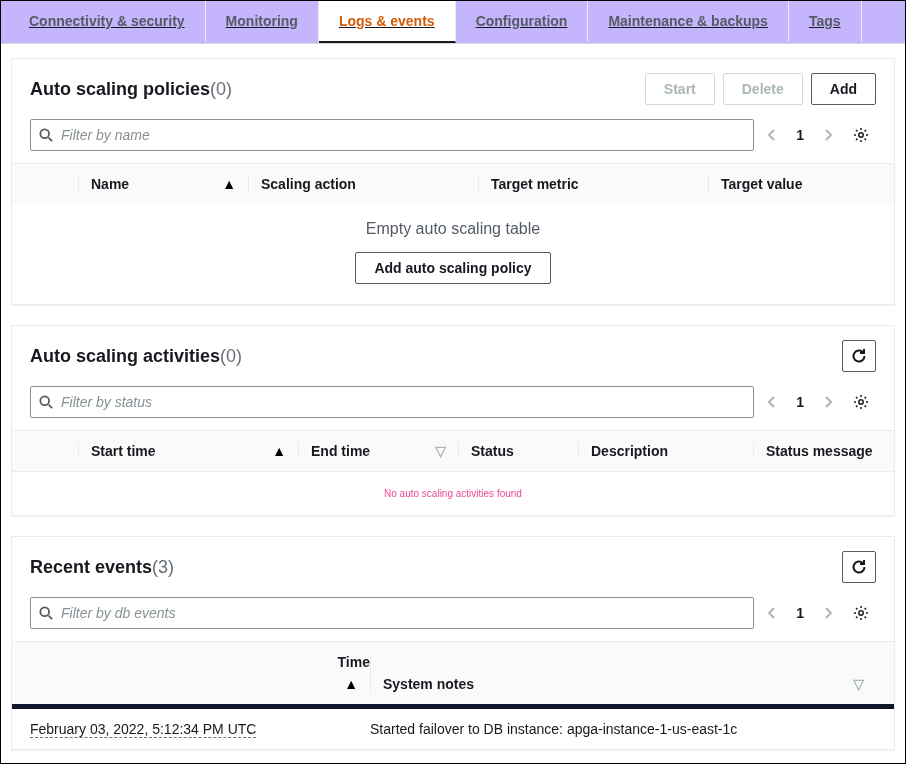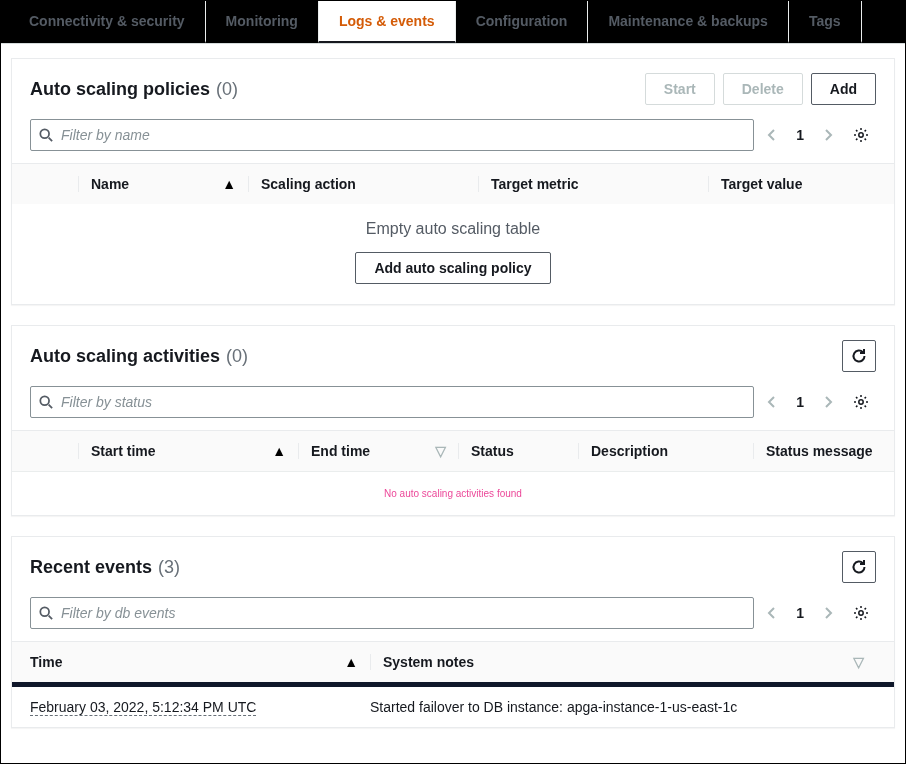--- a/index.html
+++ b/index.html
@@ -10,25 +10,26 @@
     background: #ffffff;
     width: 906px;
     height: 764px;
     border: 1px solid #000;
     overflow: hidden;
   }
 
   
   .tabs {
     display: flex;
-    background: #000000;
+    background: #c4b5fd;
     border-bottom: 1px solid #d5dbdb;
     height: 43px;
     align-items: stretch;
     padding-left: 8px;
+    text-decoration: underline;
   }
   .tab {
     padding: 12px 20px 10px 20px;
     font-size: 14px;
     font-weight: 700;
     color: #545b64;
     cursor: pointer;
     border-bottom: 2px solid transparent;
     border-right: 1px solid #eaeded;
     white-space: nowrap;
@@ -52,21 +53,20 @@
     align-items: center;
     justify-content: space-between;
     padding: 14px 18px 6px 18px;
   }
   .panel-title {
     font-size: 18px;
     font-weight: 700;
     color: #16191f;
     display: flex;
     align-items: baseline;
-    gap: 6px;
   }
   .panel-title .count {
     color: #687078;
     font-weight: 400;
   }
   .panel-actions { display: flex; gap: 8px; }
 
   .btn {
     border: 1px solid #545b64;
     background: #fff;
@@ -374,21 +374,21 @@
       </div>
       <div class="icon-slot">
         <svg width="16" height="16" viewBox="0 0 16 16" fill="none" stroke="#16191f" stroke-width="1.5">
             <circle cx="8" cy="8" r="2.2"></circle>
             <path d="M8 1v2M8 13v2M1 8h2M13 8h2M3 3l1.4 1.4M11.6 11.6 13 13M13 3l-1.4 1.4M4.4 11.6 3 13"></path>
           </svg>
       </div>
     </div>
 
     <div class="table-head">
-      <div class="th c-time" style="border-left:none;padding-left:0;">
+      <div class="th c-time" style="border-left:none;padding-left:0;flex-direction:column;">
         <span>Time</span>
         <span class="sort">▲</span>
       </div>
       <div class="th c-notes">
         <span>System notes</span>
         <span class="sort" style="color:#aab7b8;">▽</span>
       </div>
     </div>
 
     <div class="data-row">

